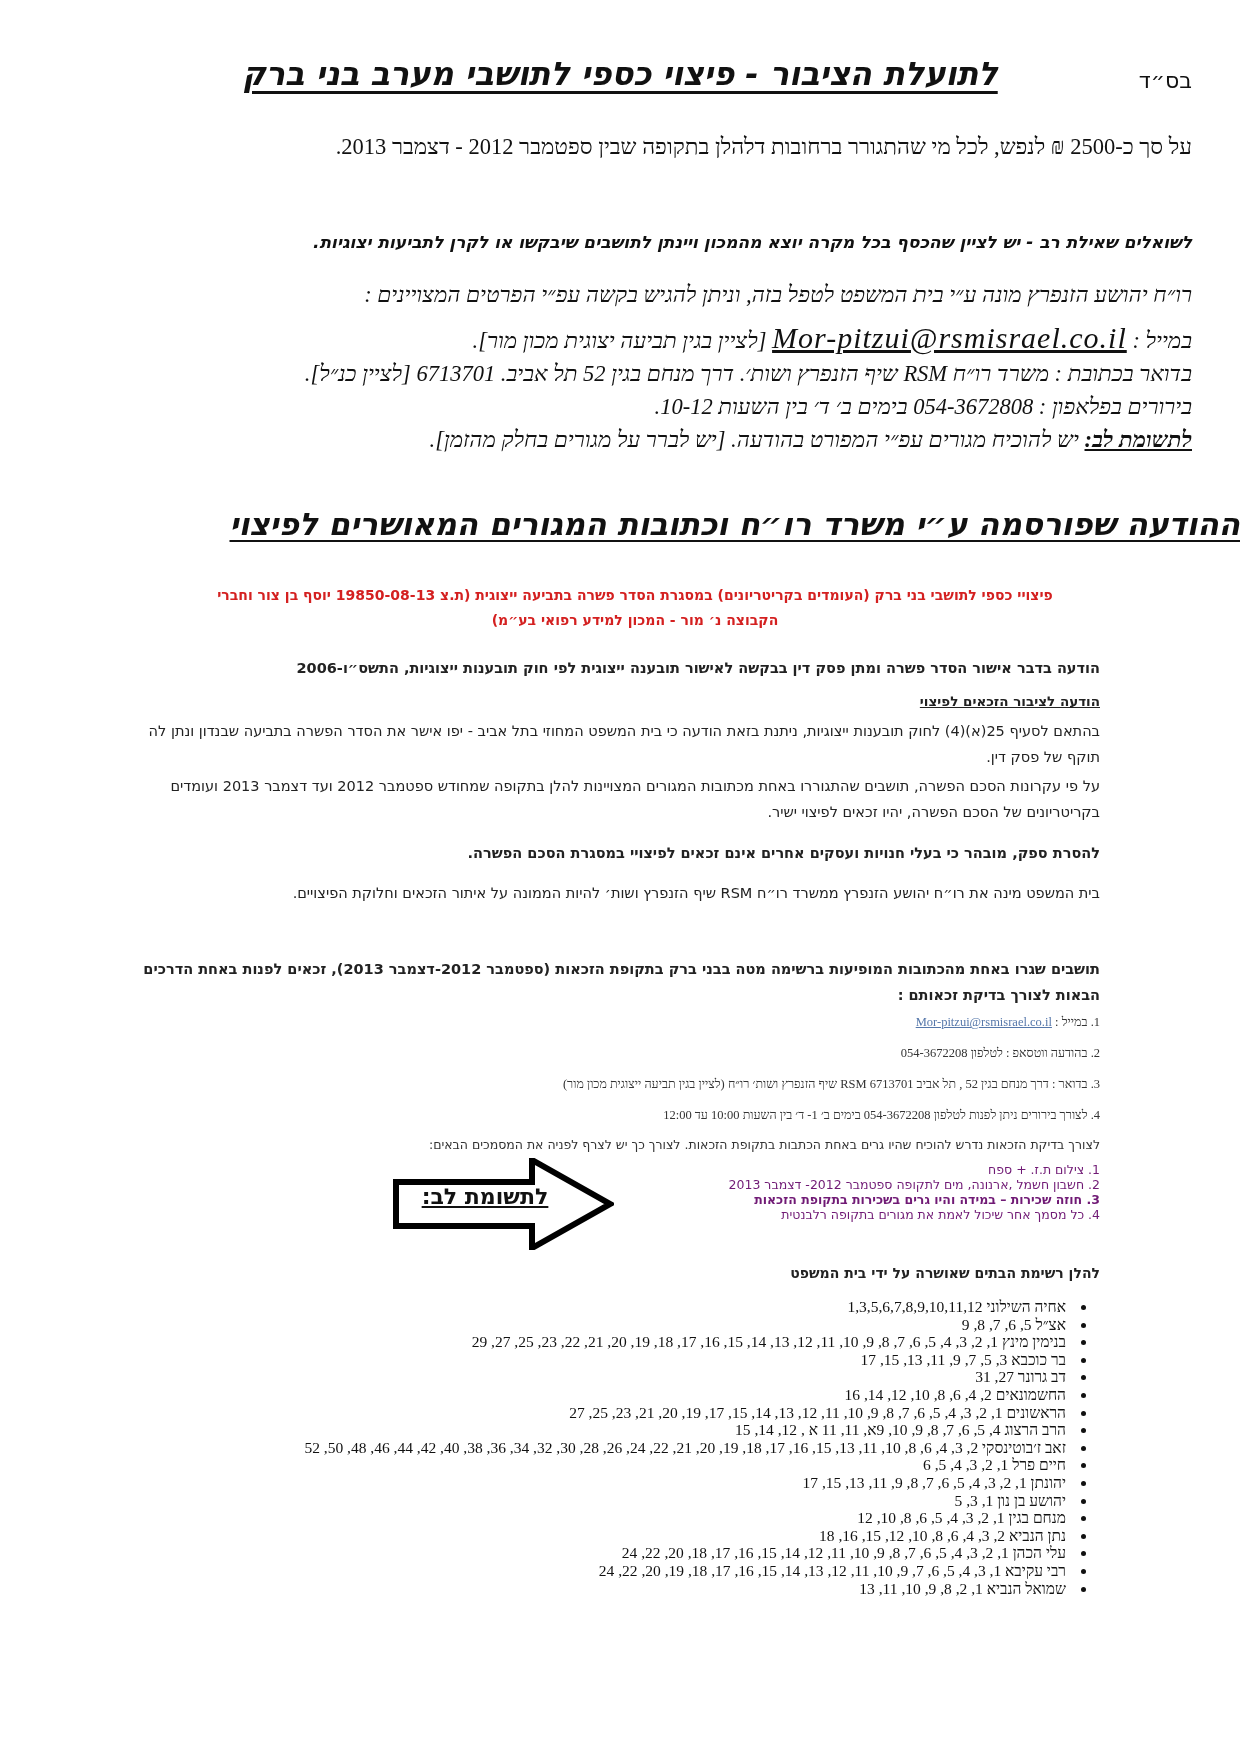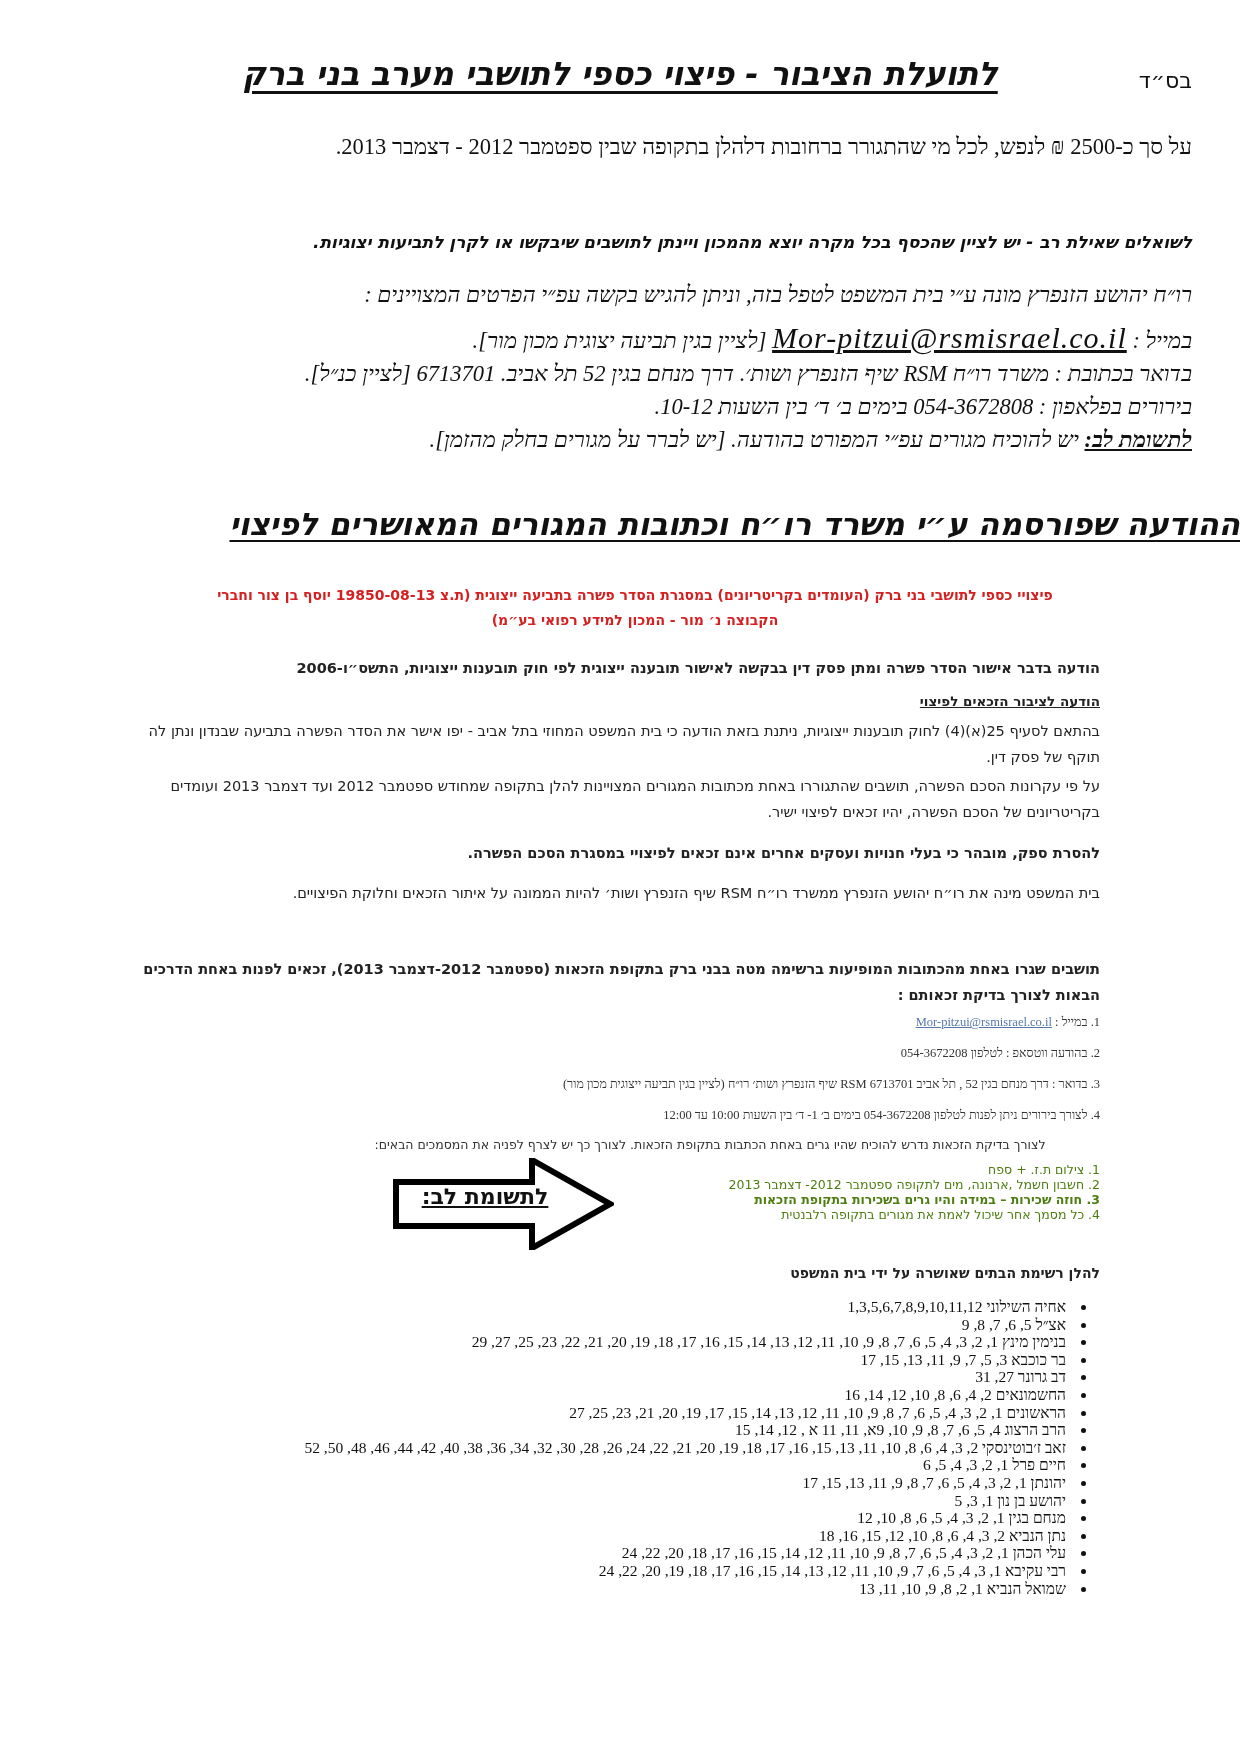--- a/index.html
+++ b/index.html
@@ -23,22 +23,22 @@
   .n2 { top:688px; font-weight:bold; text-decoration:underline; font-size:13.5px; }
   .n3 { top:718px; }
   .n4 { top:773px; }
   .n5 { top:840px; font-weight:bold; }
   .n6 { top:880px; }
   .n7 { top:940px; font-weight:bold;margin-top:16px; }
   .ways { right:140px; width:760px; top:1015px; font-size:12.5px; color:#333; font-family:"Liberation Serif", serif; }
   .ways div { height:31px; }
   .ways .link { color:#5577aa; text-decoration:underline; }
   .ways .ul { }
-  .docreq { right:140px; width:780px; top:1137px; font-size:12.5px; color:#333;text-align:center; }
-  .docs { right:140px; width:480px; top:1162px; font-size:12.5px; line-height:15px; color:#4d7c0f; }
+  .docreq { right:140px; width:780px; top:1137px; font-size:12.5px; color:#333; }
+  .docs { right:140px; width:480px; top:1162px; font-size:12.5px; line-height:15px; color:#701a75; }
   .arrow { left:392px; top:1158px; width:222px; height:92px; }
   .arrow-label { left:410px; top:1184px; width:150px; text-align:center; font-size:22px; font-weight:bold; text-decoration:underline; }
   .list-title { right:140px; top:1265px; font-size:14px; font-weight:bold; color:#222; }
   .streets { right:140px; width:1000px; top:1290px; font-size:15.5px; line-height:17.6px; font-family:"Liberation Serif", serif; }
   .streets ul { margin:8px; padding:0 22px 0 0; list-style:disc; }
   .streets li { padding-right:4px; }
 </style>
 </head>
 <body>
 

